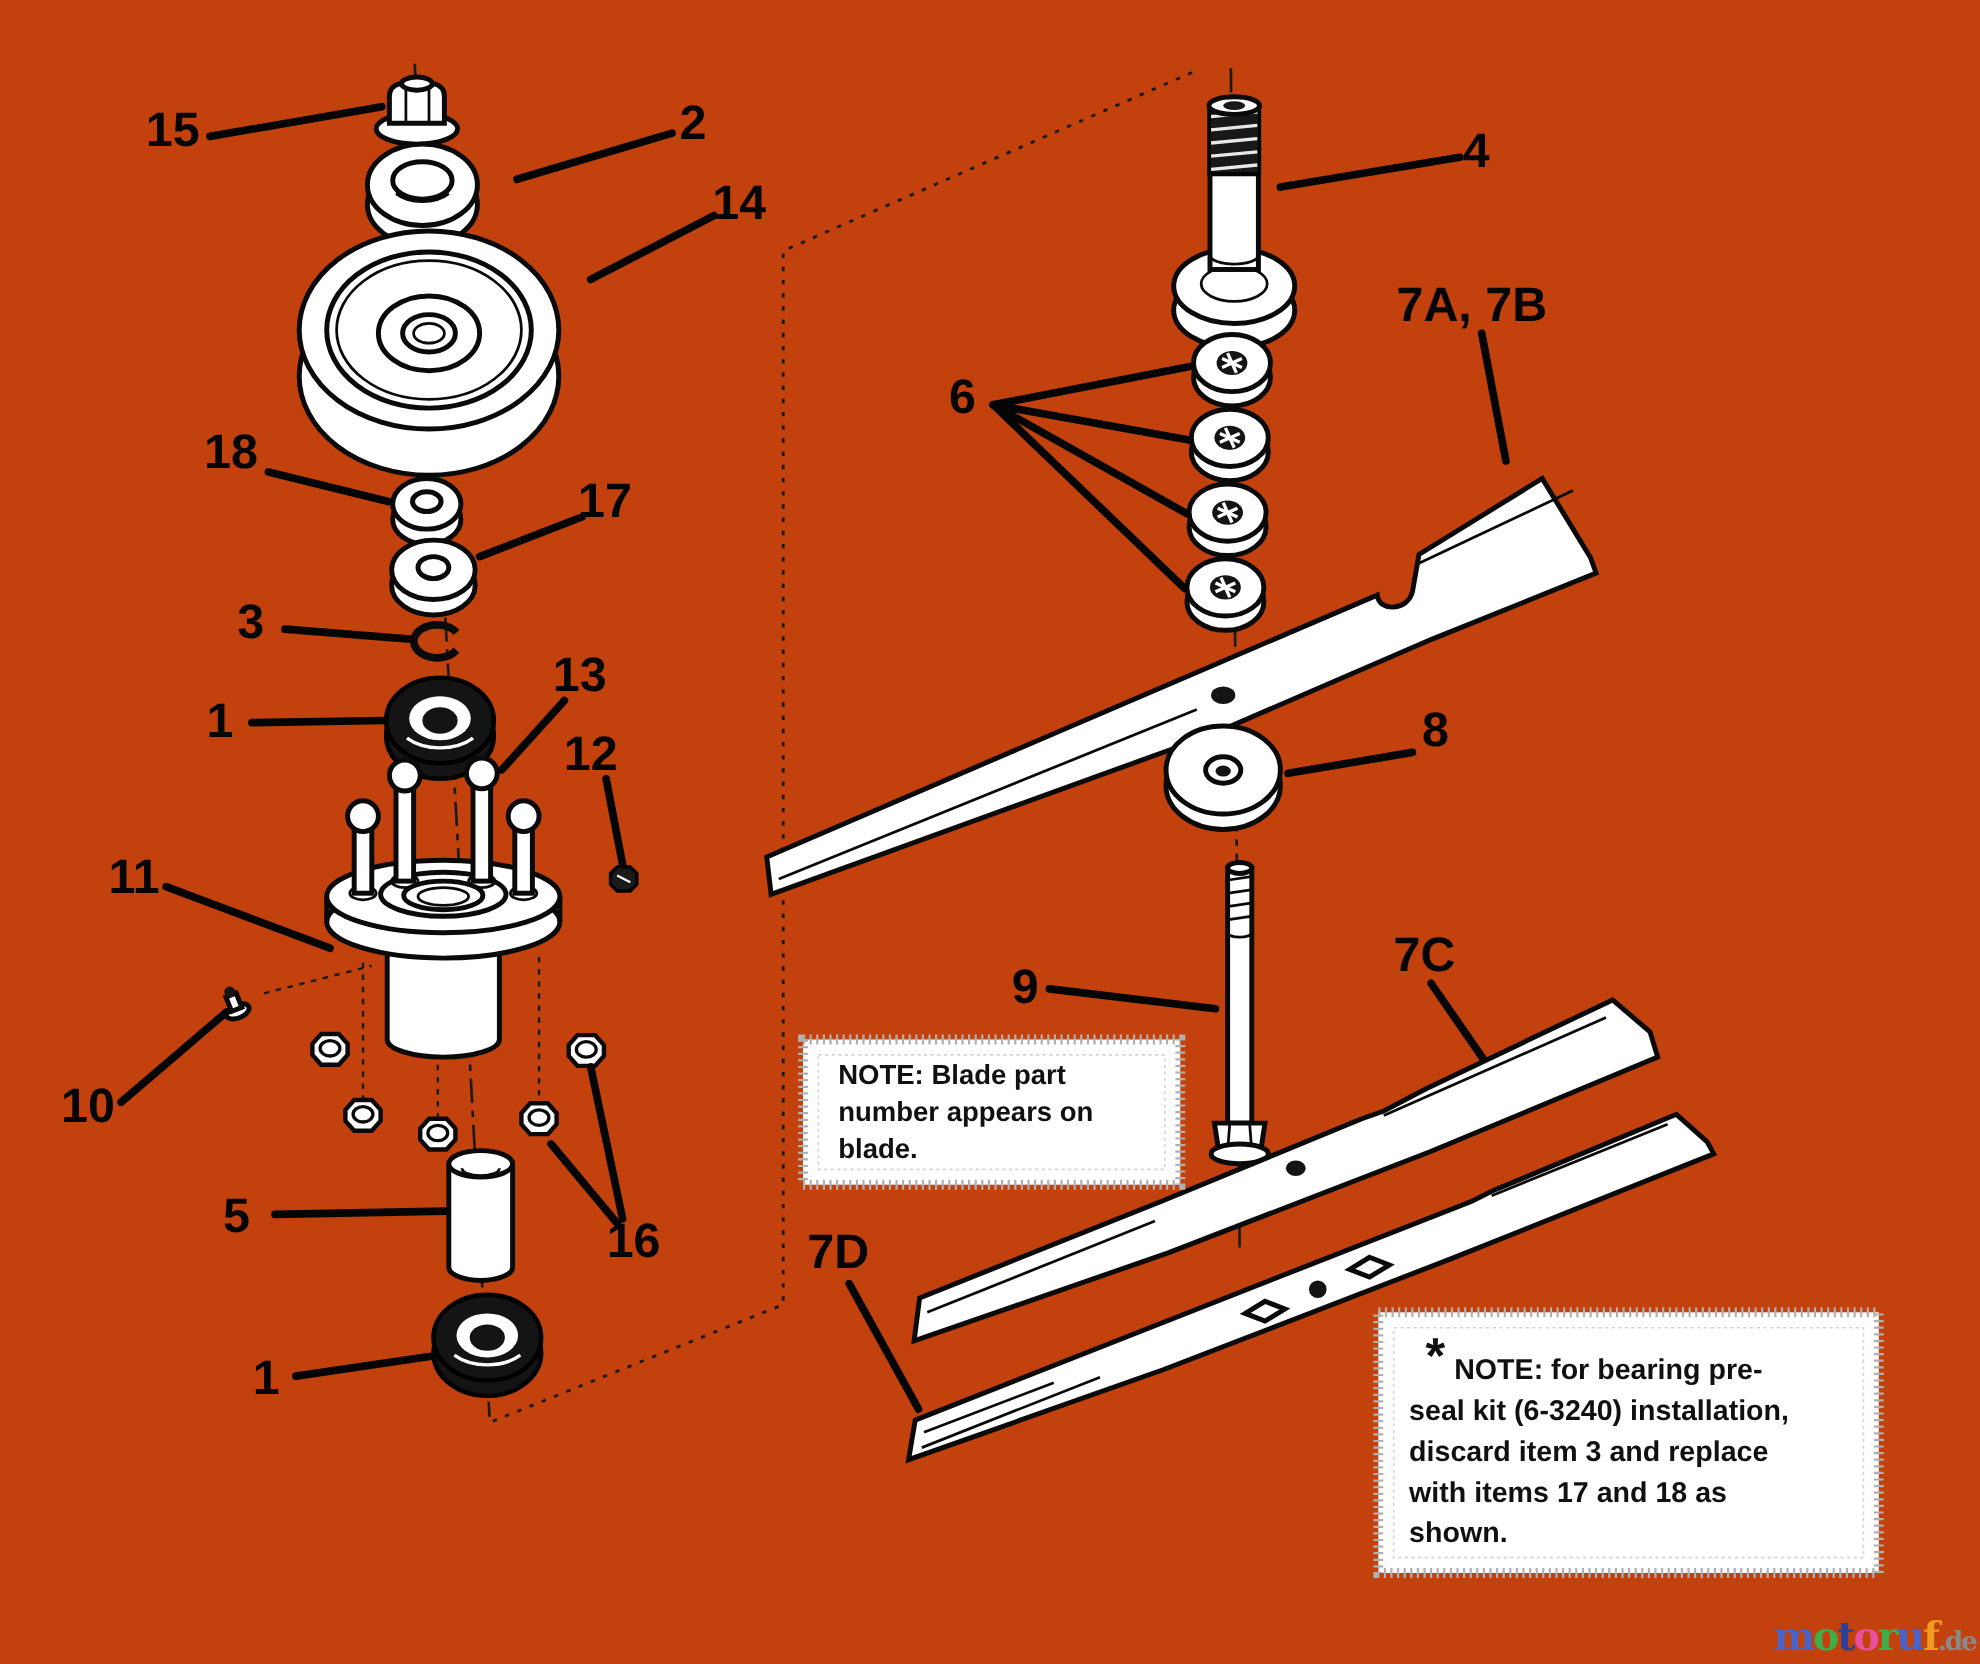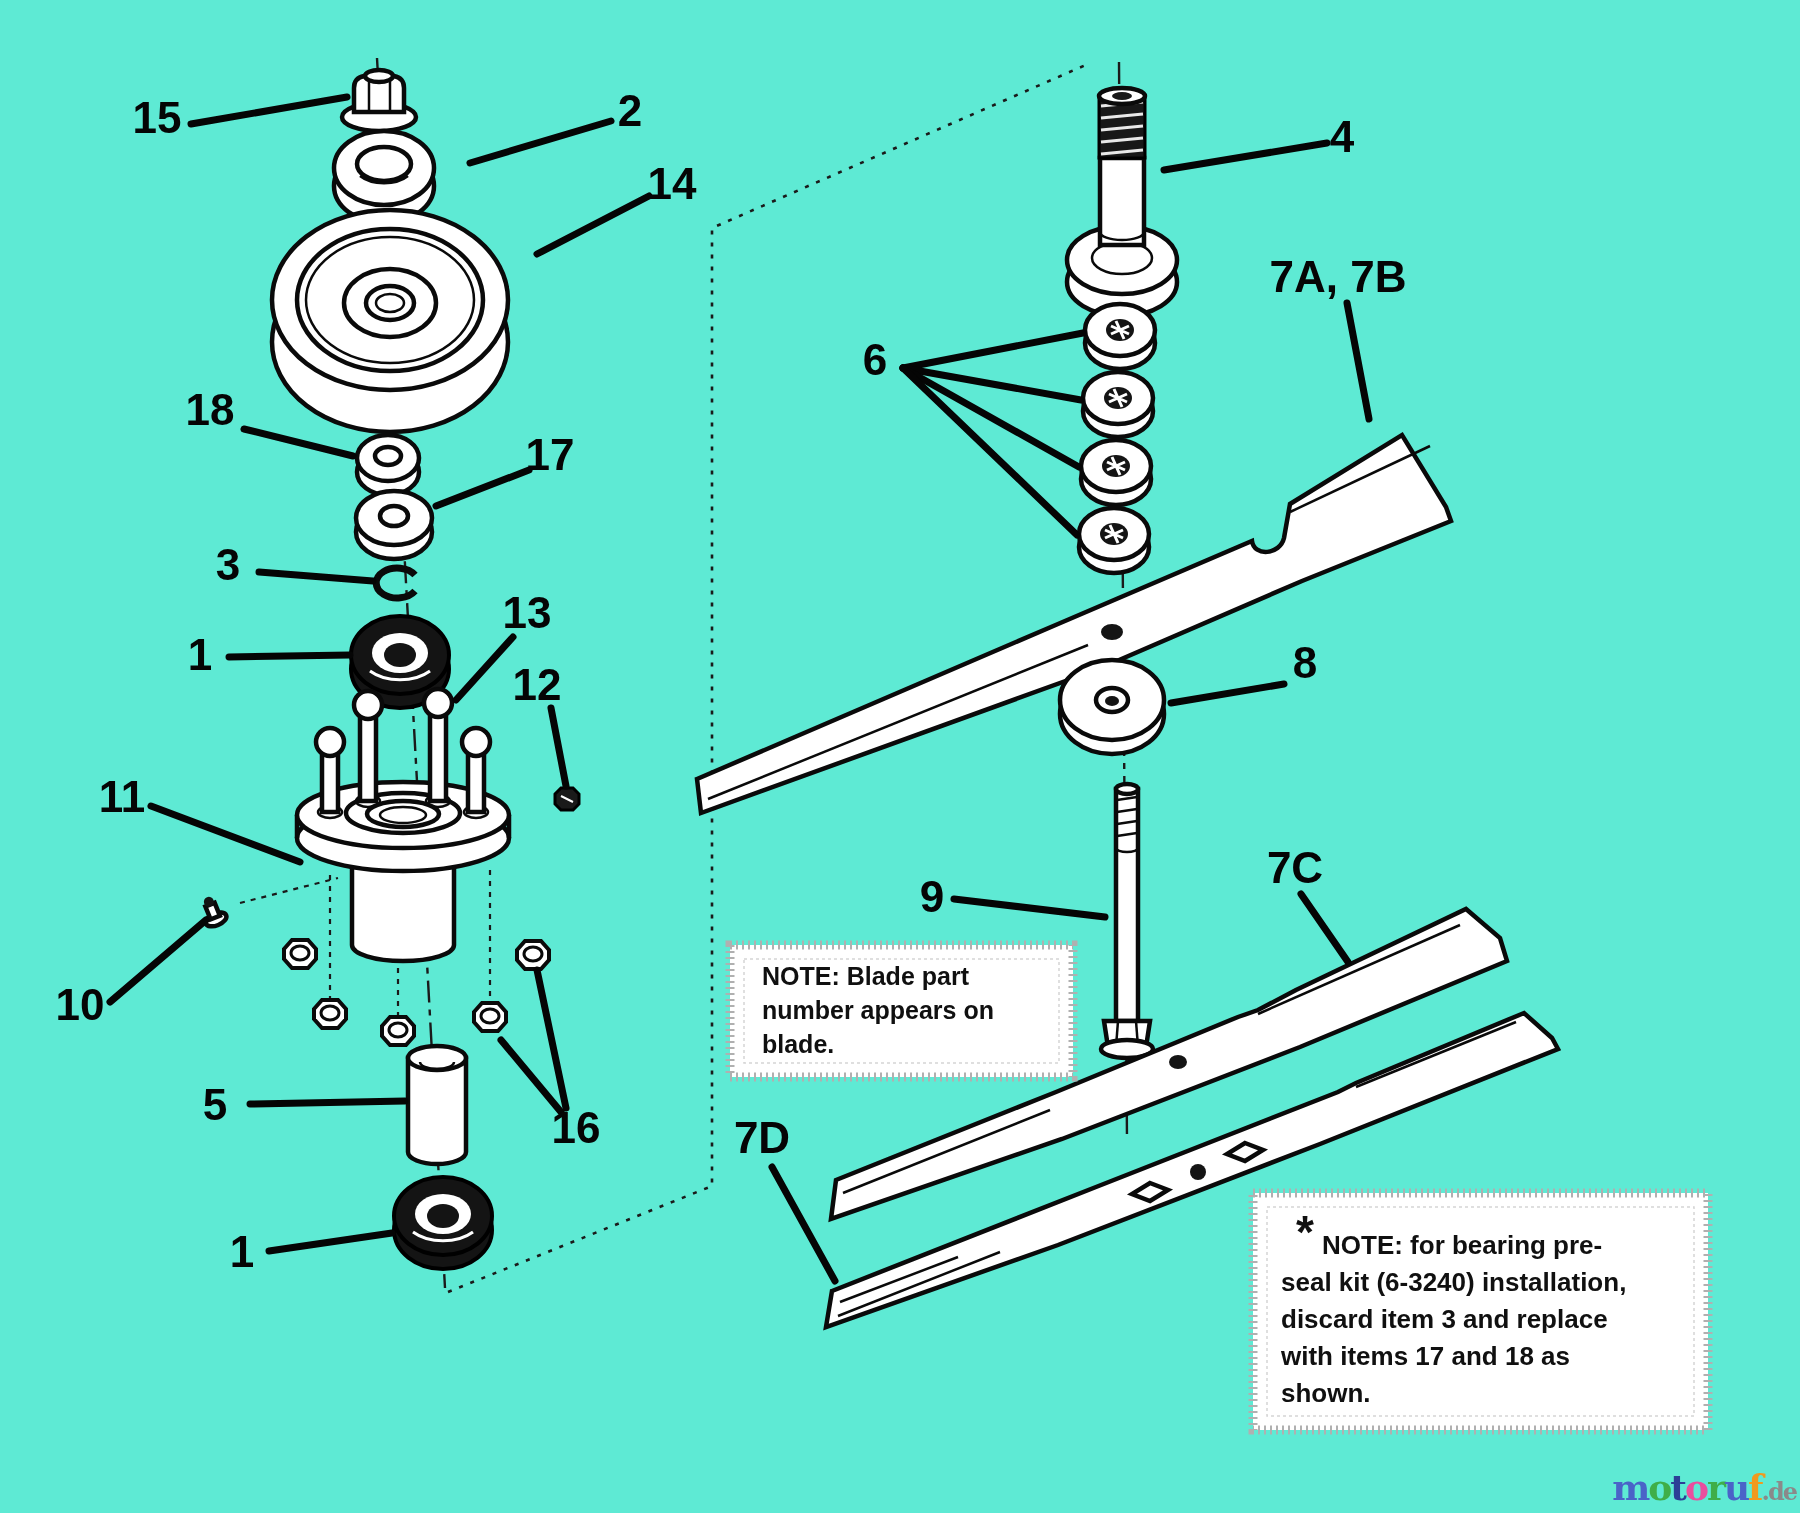--- a/index.html
+++ b/index.html
@@ -1,16 +1,16 @@
 <!DOCTYPE html>
 <html><head>
 <meta charset="utf-8">
 <style>
   html,body { margin:0; padding:0; background:#fcfcfc; }
-  #stage { position:relative; width:1800px; height:1513px; background:#5eead4; overflow:hidden;
+  #stage { position:relative; width:1800px; height:1513px; background:#c2410c; overflow:hidden;
            font-family:"Liberation Sans", sans-serif; }
   svg { display:block; }
   .ln  { fill:#ffffff; stroke:#0a0a0a; stroke-width:4.5; }
   .lnt { fill:none;    stroke:#0a0a0a; stroke-width:4.5; }
   .thin{ fill:none;    stroke:#0a0a0a; stroke-width:2.5; }
   .dk  { fill:#141414; stroke:none; }
   .lead{ fill:none; stroke:#050505; stroke-width:7; stroke-linecap:round; }
   .axis{ fill:none; stroke:#1a1a1a; stroke-width:2.4; stroke-dasharray:22 7 6 7; }
   .bound{ fill:none; stroke:#1a1a1a; stroke-width:2.6; stroke-dasharray:4 8; }
   .studln{ fill:none; stroke:#1a1a1a; stroke-width:2.2; stroke-dasharray:5 6; }

